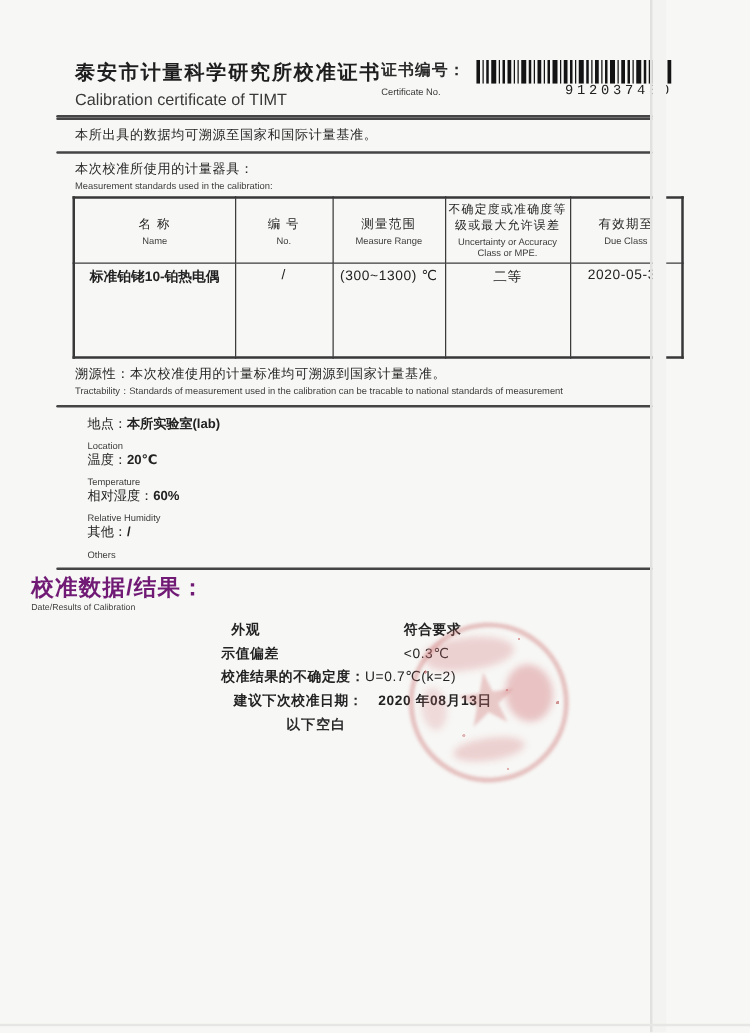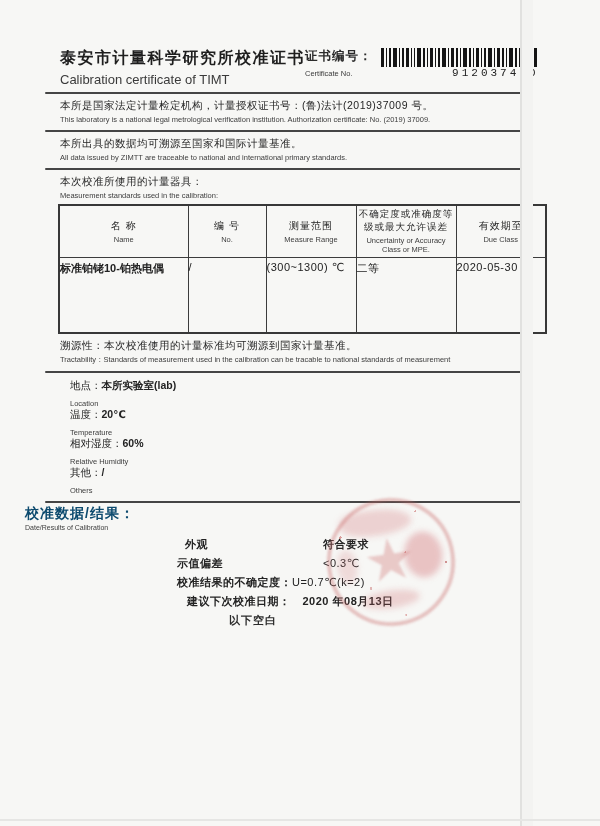--- a/index.html
+++ b/index.html
@@ -40,37 +40,37 @@
   .instr-table {
     border-collapse: collapse; table-layout: fixed;
     width: 487px; margin-left: -2px; margin-top: 4px;
   }
   .instr-table th, .instr-table td { border: 1.5px solid #3c3c3c; }
   .instr-table { border: 2px solid #383838; }
   .instr-table th { height: 52px; text-align: center; vertical-align: middle; font-weight: 400; padding: 2px; }
   .th-cn { font-size: 10px; color: #262626; letter-spacing: 1px; }
   .th-en { font-size: 7.5px; color: #3d3d3d; margin-top: 2px; letter-spacing: 0; }
   .instr-table td {
-    height: 76px; vertical-align: top; 
+    height: 76px; vertical-align: top; text-align: center;
     font-size: 11px; padding-top: 3px; color: #222; letter-spacing: .5px;
   }
   td.cell-name { font-weight: 700; letter-spacing: 0; }
 
   
   .env-row { display: flex; padding: 6px 0 6px 10px; flex-direction: column; }
   .env-item .env-cn { font-size: 10.5px; color: #222; }
   .env-item .env-cn .env-val { font-weight: 700; }
   .env-item .env-en { font-size: 7.5px; color: #3d3d3d; margin-top: 6px; }
   .env-item:nth-child(1) { width: 130px; }
   .env-item:nth-child(2) { width: 103px; }
   .env-item:nth-child(3) { width: 110px; }
 
   
   .results-head { margin-left: -35px; margin-top: 2px; }
-  .results-label-cn { font-size: 14px; font-weight: 700; letter-spacing: 1px; color: #0c4a6e; }
+  .results-label-cn { font-size: 18px; font-weight: 700; letter-spacing: 1px; color: #701a75; }
   .results-label-en { font-size: 7px; color: #3d3d3d; margin-top: 1px; }
   .results-block { margin-left: 117px; margin-top: 6px; font-size: 11px; }
   .res-row { margin-bottom: 4px; white-space: nowrap; }
   .res-label { display: inline-block; font-weight: 700; color: #232323; letter-spacing: .5px; }
   .res-value { color: #232323; letter-spacing: .5px; }
   .res-row.r1 .res-label { width: 146px; padding-left: 8px; }
   .res-row.r1 .res-value { font-weight: 700; }
   .res-row.r2 .res-label { width: 146px; }
   .res-row.r4 { padding-left: 10px; }
   .res-row.r4 .res-value { margin-left: 12px; font-weight: 700; }
@@ -171,30 +171,25 @@
               <rect x="153" width="3" height="19"></rect>
           </g>
         </svg>
         <div class="barcode-digits">912037430</div>
       </div>
     </div>
   </div>
 
   <div class="hr" style="margin-top:5px"></div>
 
-  <div class="statement">
-    <div class="st-cn">本所是国家法定计量检定机构，计量授权证书号：(鲁)法计(2019)37009 号。</div>
-    <div class="st-en">This laboratory is a national legal metrological verification institution. Authorization certificate: No. (2019) 37009.</div>
-  </div>
 
   <div class="hr"></div>
 
   <div class="statement">
     <div class="st-cn">本所出具的数据均可溯源至国家和国际计量基准。</div>
-    <div class="st-en">All data issued by ZIMTT are traceable to national and international primary standards.</div>
   </div>
 
   <div class="hr"></div>
 
   <div class="statement" style="padding-bottom:0">
     <div class="st-cn">本次校准所使用的计量器具：</div>
     <div class="st-en">Measurement standards used in the calibration:</div>
   </div>
 
   <table class="instr-table">

